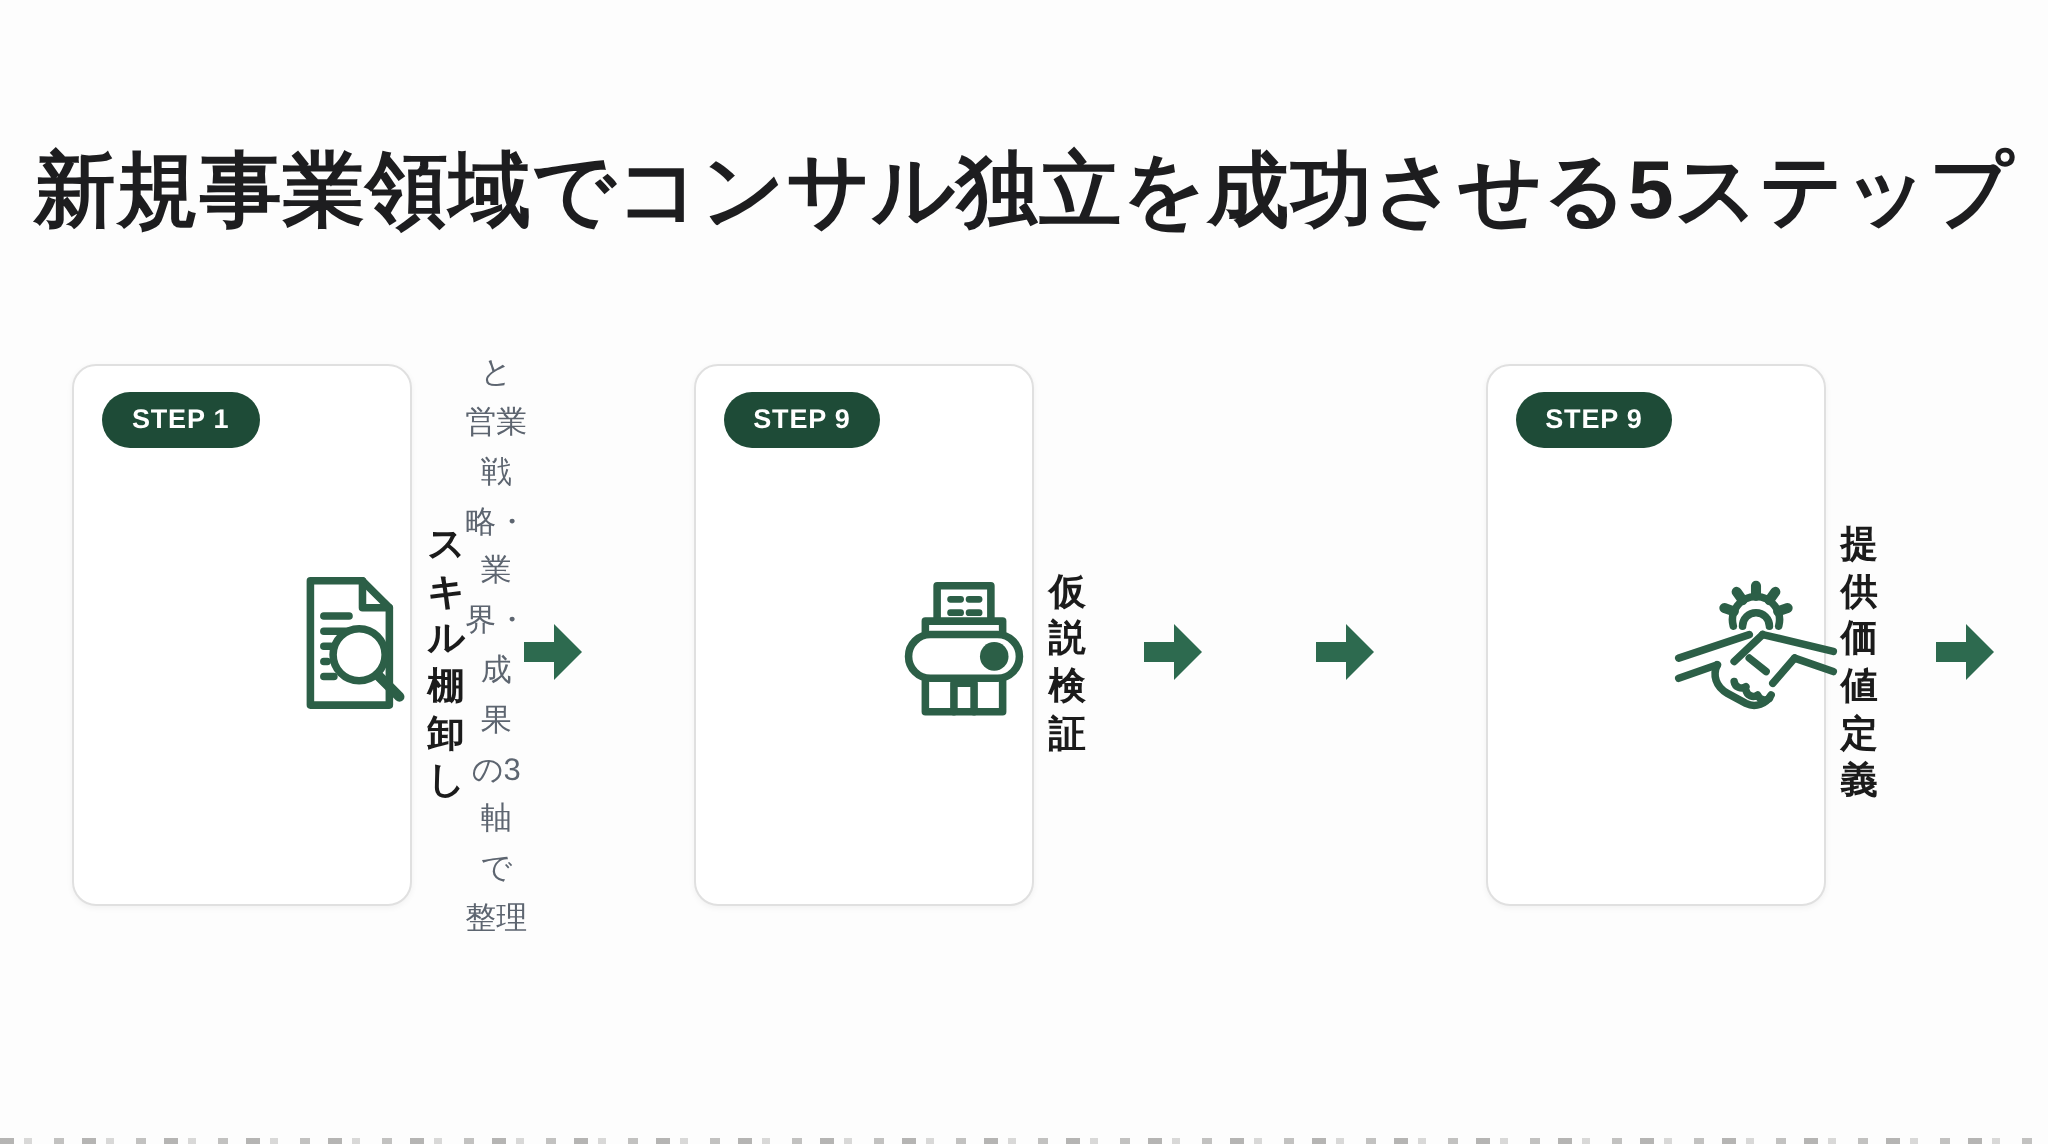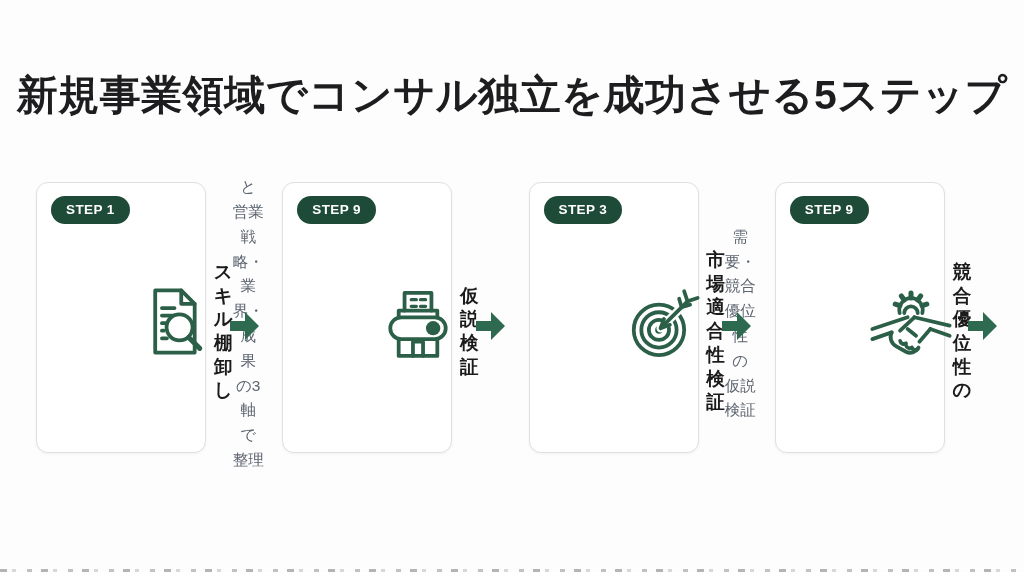--- a/index.html
+++ b/index.html
@@ -28,21 +28,21 @@
     background:#1e4b37;color:#ffffff;border-radius:15px;
     font-size:13.5px;font-weight:bold;letter-spacing:0.4px;
     padding:6px 15px;line-height:1.2;white-space:nowrap;
   }
   .icon-box{
     height:90px;margin-top:10px;display:flex;align-items:center;justify-content:center;
   }
   .icon-box svg{display:block;}
   .card-title{
     margin:24px 0 0;font-size:18.5px;font-weight:bold;color:#1b1b1b;
-    text-align:center;line-height:1.28;white-space:pre-line;
+    text-align:left;line-height:1.28;white-space:pre-line;
   }
   .card-desc{
     margin:10px 0 0;font-size:15.5px;color:#5d6570;
     text-align:center;line-height:1.6;white-space:pre-line;
   }
   .arrow-cell{
     width:30px;display:flex;align-items:center;justify-content:center;
     align-self:center;transform:translateY(8px);flex:0 0 auto;
   }
   .bottom-noise{
@@ -100,38 +100,20 @@
     </div>
     <div class="card-title">仮説検証</div>
   </div>
 
   <div class="arrow-cell">
     <svg width="29" height="32" viewBox="0 0 29 32">
         <polygon class="arrow-shape" points="0,11 15,11 15,2 29,16 15,30 15,21 0,21"></polygon>
       </svg>
   </div>
 
-  <div class="step-card">
-    <span class="step-badge">STEP 3</span>
-    <div class="icon-box">
-      <svg width="84" height="84" viewBox="0 0 100 100">
-        <circle class="ic" cx="44" cy="57" r="30"></circle>
-        <circle class="ic" cx="44" cy="57" r="21"></circle>
-        <circle class="ic" cx="44" cy="57" r="12"></circle>
-        <circle class="ic-fill" cx="44" cy="57" r="4.5"></circle>
-        <path d="M46 55 L78 23" style="stroke:#ffffff;stroke-width:10;fill:none;stroke-linecap:round"></path>
-        <path class="ic" d="M46 55 L78 23"></path>
-        <path class="ic" d="M78 23 L74 11 M78 23 L90 19 M71 30 L68 20 M71 30 L81 27"></path>
-        <path class="ic" d="M46 55 L50 44 M46 55 L57 51"></path>
-      </svg>
-    </div>
-    <div class="card-title">市場適合性検証</div>
-    <div class="card-desc">需要・競合優位性の
-仮説検証</div>
-  </div>
 
   <div class="arrow-cell">
     <svg width="29" height="32" viewBox="0 0 29 32">
         <polygon class="arrow-shape" points="0,11 15,11 15,2 29,16 15,30 15,21 0,21"></polygon>
       </svg>
   </div>
 
   <div class="step-card">
     <span class="step-badge">STEP 9</span>
     <div class="icon-box">
@@ -139,21 +121,21 @@
         <path class="ic" style="stroke-width:6" d="M63.2 28.2 L68.8 26.2 M58 21.5 L61.5 16.6 M50 19 L50 13 M42 21.5 L38.5 16.6 M36.8 28.2 L31.2 26.2"></path>
         <path class="ic" d="M36.5 37 A14 14 0 1 1 63.5 37"></path>
         <path class="ic" d="M42 37 A8 8 0 1 1 58 37"></path>
         <path class="ic" d="M4 56 L46 42 M96 52 L54 42 M4 68 L27 60 M96 64 L73 56"></path>
         <path class="ic" d="M54 42 L37 58"></path>
         <path class="ic" d="M27 60 C24 66 26 73 33 77 L44 83 C50 86 56 83 59 78"></path>
         <path class="ic" d="M73 56 L60 71 M46 56 L56 64"></path>
         <path class="ic" d="M37 70 a4.5 4.5 0 0 0 7 3 M44 75 a4.5 4.5 0 0 0 7 3 M51 78 a4.5 4.5 0 0 0 7 2"></path>
       </svg>
     </div>
-    <div class="card-title">競合優位性の</div>
+    <div class="card-title">提供価値定義</div>
   </div>
 
   <div class="arrow-cell">
     <svg width="29" height="32" viewBox="0 0 29 32">
         <polygon class="arrow-shape" points="0,11 15,11 15,2 29,16 15,30 15,21 0,21"></polygon>
       </svg>
   </div>
 
 
 </div>

